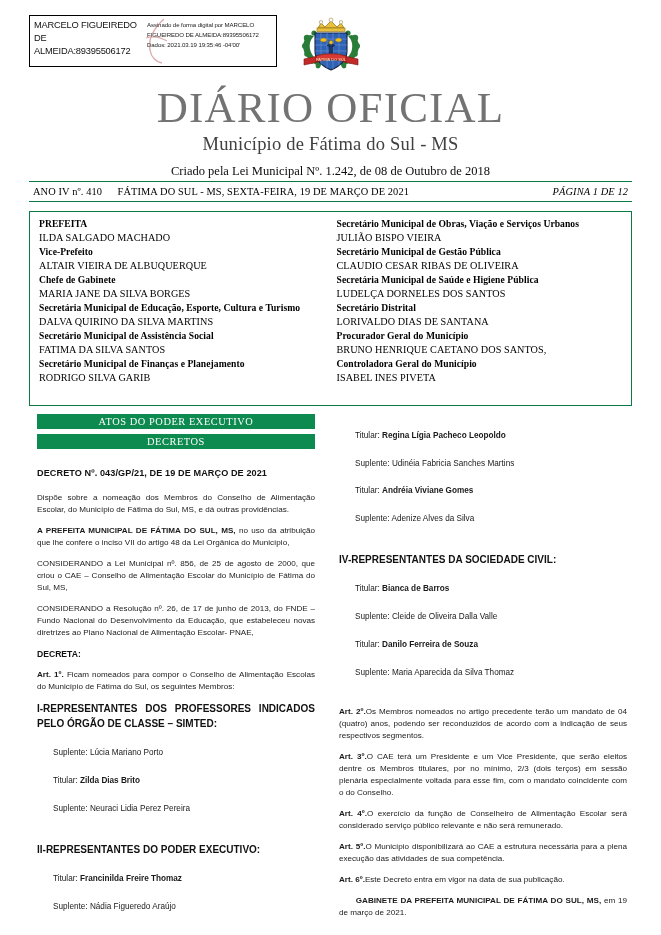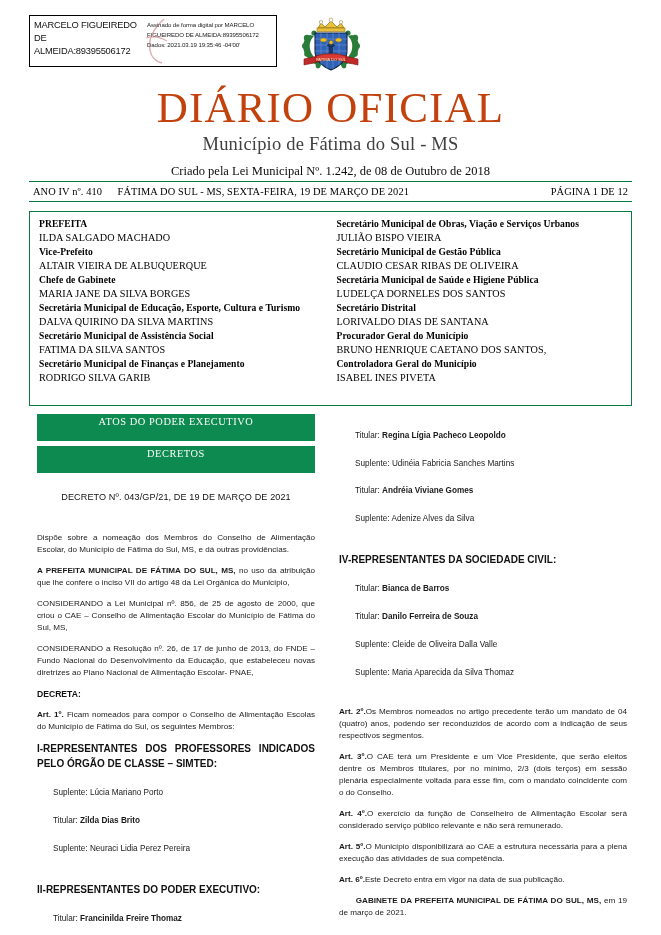--- a/index.html
+++ b/index.html
@@ -42,21 +42,21 @@
   }
 
   
   .emblem { position: absolute; left: 298px; top: 15px; width: 66px; height: 66px; }
 
   
   .masthead { position: absolute; left: 0; top: 86px; width: 661px; text-align: center; }
   .doc-title {
     font-family: "Liberation Serif", serif;
     font-size: 43px; line-height: 1.0; letter-spacing: 1.2px;
-    font-weight: 400; color: #c2410c;
+    font-weight: 400; color: #737373;
   }
   .doc-sub {
     font-family: "Liberation Serif", serif;
     font-size: 18.5px; margin-top: 5px; color: #404040; letter-spacing: .2px;
   }
   .doc-law {
     font-family: "Liberation Serif", serif;
     font-size: 12.5px; margin-top: 9px; color: #0d0d0d;
   }
 
@@ -65,21 +65,21 @@
     position: absolute; left: 29px; top: 181px; width: 603px;
     border-top: 1.6px solid #0a7a43; border-bottom: 1.6px solid #0a7a43;
     height: 21px;
     display: flex; align-items: center; justify-content: space-between;
     padding: 0 4px;
     font-family: "Liberation Serif", serif;
     font-size: 10.4px; letter-spacing: .1px;
   }
   .issue-left { white-space: nowrap; }
   .issue-left .spacer { display: inline-block; width: 10px; }
-  .issue-right { white-space: nowrap; }
+  .issue-right { white-space: nowrap; font-style: italic; }
 
   
   .officials {
     position: absolute; left: 29px; top: 211px; width: 603px; height: 195px;
     border: 1.8px solid #0a7a43;
     display: flex;
     padding: 5px 0 0 0;
   }
   .off-col { width: 50%; padding: 0 8px 0 8px; }
   .off-col.left { padding-left: 9px; }
@@ -96,42 +96,42 @@
 
   
   .col-left  { position: absolute; left: 37px;  top: 414px; width: 278px; }
   .col-right { position: absolute; left: 339px; top: 414px; width: 288px; }
 
   .banner {
     background: #0d8a4f; color: #fff;
     text-align: center;
     font-family: "Liberation Serif", serif;
     font-size: 10.4px; letter-spacing: .55px;
-    padding: 2px 0 14px 0;
+    padding: 2px 0 2px 0;
     margin-bottom: 5px;
   }
   .banner.second { margin-bottom: 0; }
 
   p.t {
     font-family: "Liberation Sans", sans-serif;
     font-size: 8.1px; line-height: 1.48;
     text-align: justify;
     margin: 0 0 9px 0;
     color: #1a1a1a;
   }
   .hd {
     font-family: "Liberation Sans", sans-serif;
     font-size: 8.6px; font-weight: bold; line-height: 1.46;
     margin: 0 0 1px 0; color: #111; text-align: justify;
   }
   .hd.big { font-size: 10px; }
   .decree-title {
     font-family: "Liberation Sans", sans-serif;
-    font-size: 9.1px; font-weight: normal; letter-spacing: .1px;
-    margin: 19px 0 30px 0; color: #111; text-align: center;
+    font-size: 9.1px; font-weight: bold; letter-spacing: .1px;
+    margin: 19px 0 14px 0; color: #111;
   }
   .member-line {
     font-family: "Liberation Sans", sans-serif;
     font-size: 8.2px; line-height: 1.43; margin: 16px; color: #1a1a1a;
   }
   .member-line b { font-weight: bold; }
   .gap-sm { height: 8px; }
   .gap-md { height: 12px; }
   .sign-block {
     margin-top: 24px; text-align: right;
@@ -295,22 +295,22 @@
   <div class="col-right">
     <p class="member-line"><span>Titular:</span> <b>Regina Lígia Pacheco Leopoldo</b></p>
     <p class="member-line"><span>Suplente:</span> <span>Udinéia Fabricia Sanches Martins</span></p>
     <p class="member-line"><span>Titular:</span> <b>Andréia Viviane Gomes</b></p>
     <p class="member-line"><span>Suplente:</span> <span>Adenize Alves da Silva</span></p>
 
     <div class="gap-md"></div>
 
     <p class="hd big">IV-REPRESENTANTES DA SOCIEDADE CIVIL:</p>
     <p class="member-line"><span>Titular:</span> <b>Bianca de Barros</b></p>
+    <p class="member-line"><span>Suplente:</span> <span>Cleide de Oliveira Dalla Valle</span></p>
     <p class="member-line"><span>Titular:</span> <b>Danilo Ferreira de Souza</b></p>
-    <p class="member-line"><span>Suplente:</span> <span>Cleide de Oliveira Dalla Valle</span></p>
     <p class="member-line"><span>Suplente:</span> <span>Maria Aparecida da Silva Thomaz</span></p>
 
     <div class="gap-md"></div>
 
     <p class="t"><b class="s">Art. 2º.</b><span>Os Membros nomeados no artigo precedente terão um mandato de 04 (quatro) anos, podendo ser reconduzidos de acordo com a indicação de seus respectivos segmentos.</span></p>
     <p class="t"><b class="s">Art. 3º.</b><span>O CAE terá um Presidente e um Vice Presidente, que serão eleitos dentre os Membros titulares, por no mínimo, 2/3 (dois terços) em sessão plenária especialmente voltada para esse fim, com o mandato coincidente com o do Conselho.</span></p>
     <p class="t"><b class="s">Art. 4º.</b><span>O exercício da função de Conselheiro de Alimentação Escolar será considerado serviço público relevante e não será remunerado.</span></p>
     <p class="t"><b class="s">Art. 5º.</b><span>O Município disponibilizará ao CAE a estrutura necessária para a plena execução das atividades de sua competência.</span></p>
     <p class="t"><b class="s">Art. 6º.</b><span>Este Decreto entra em vigor na data de sua publicação.</span></p>
 

